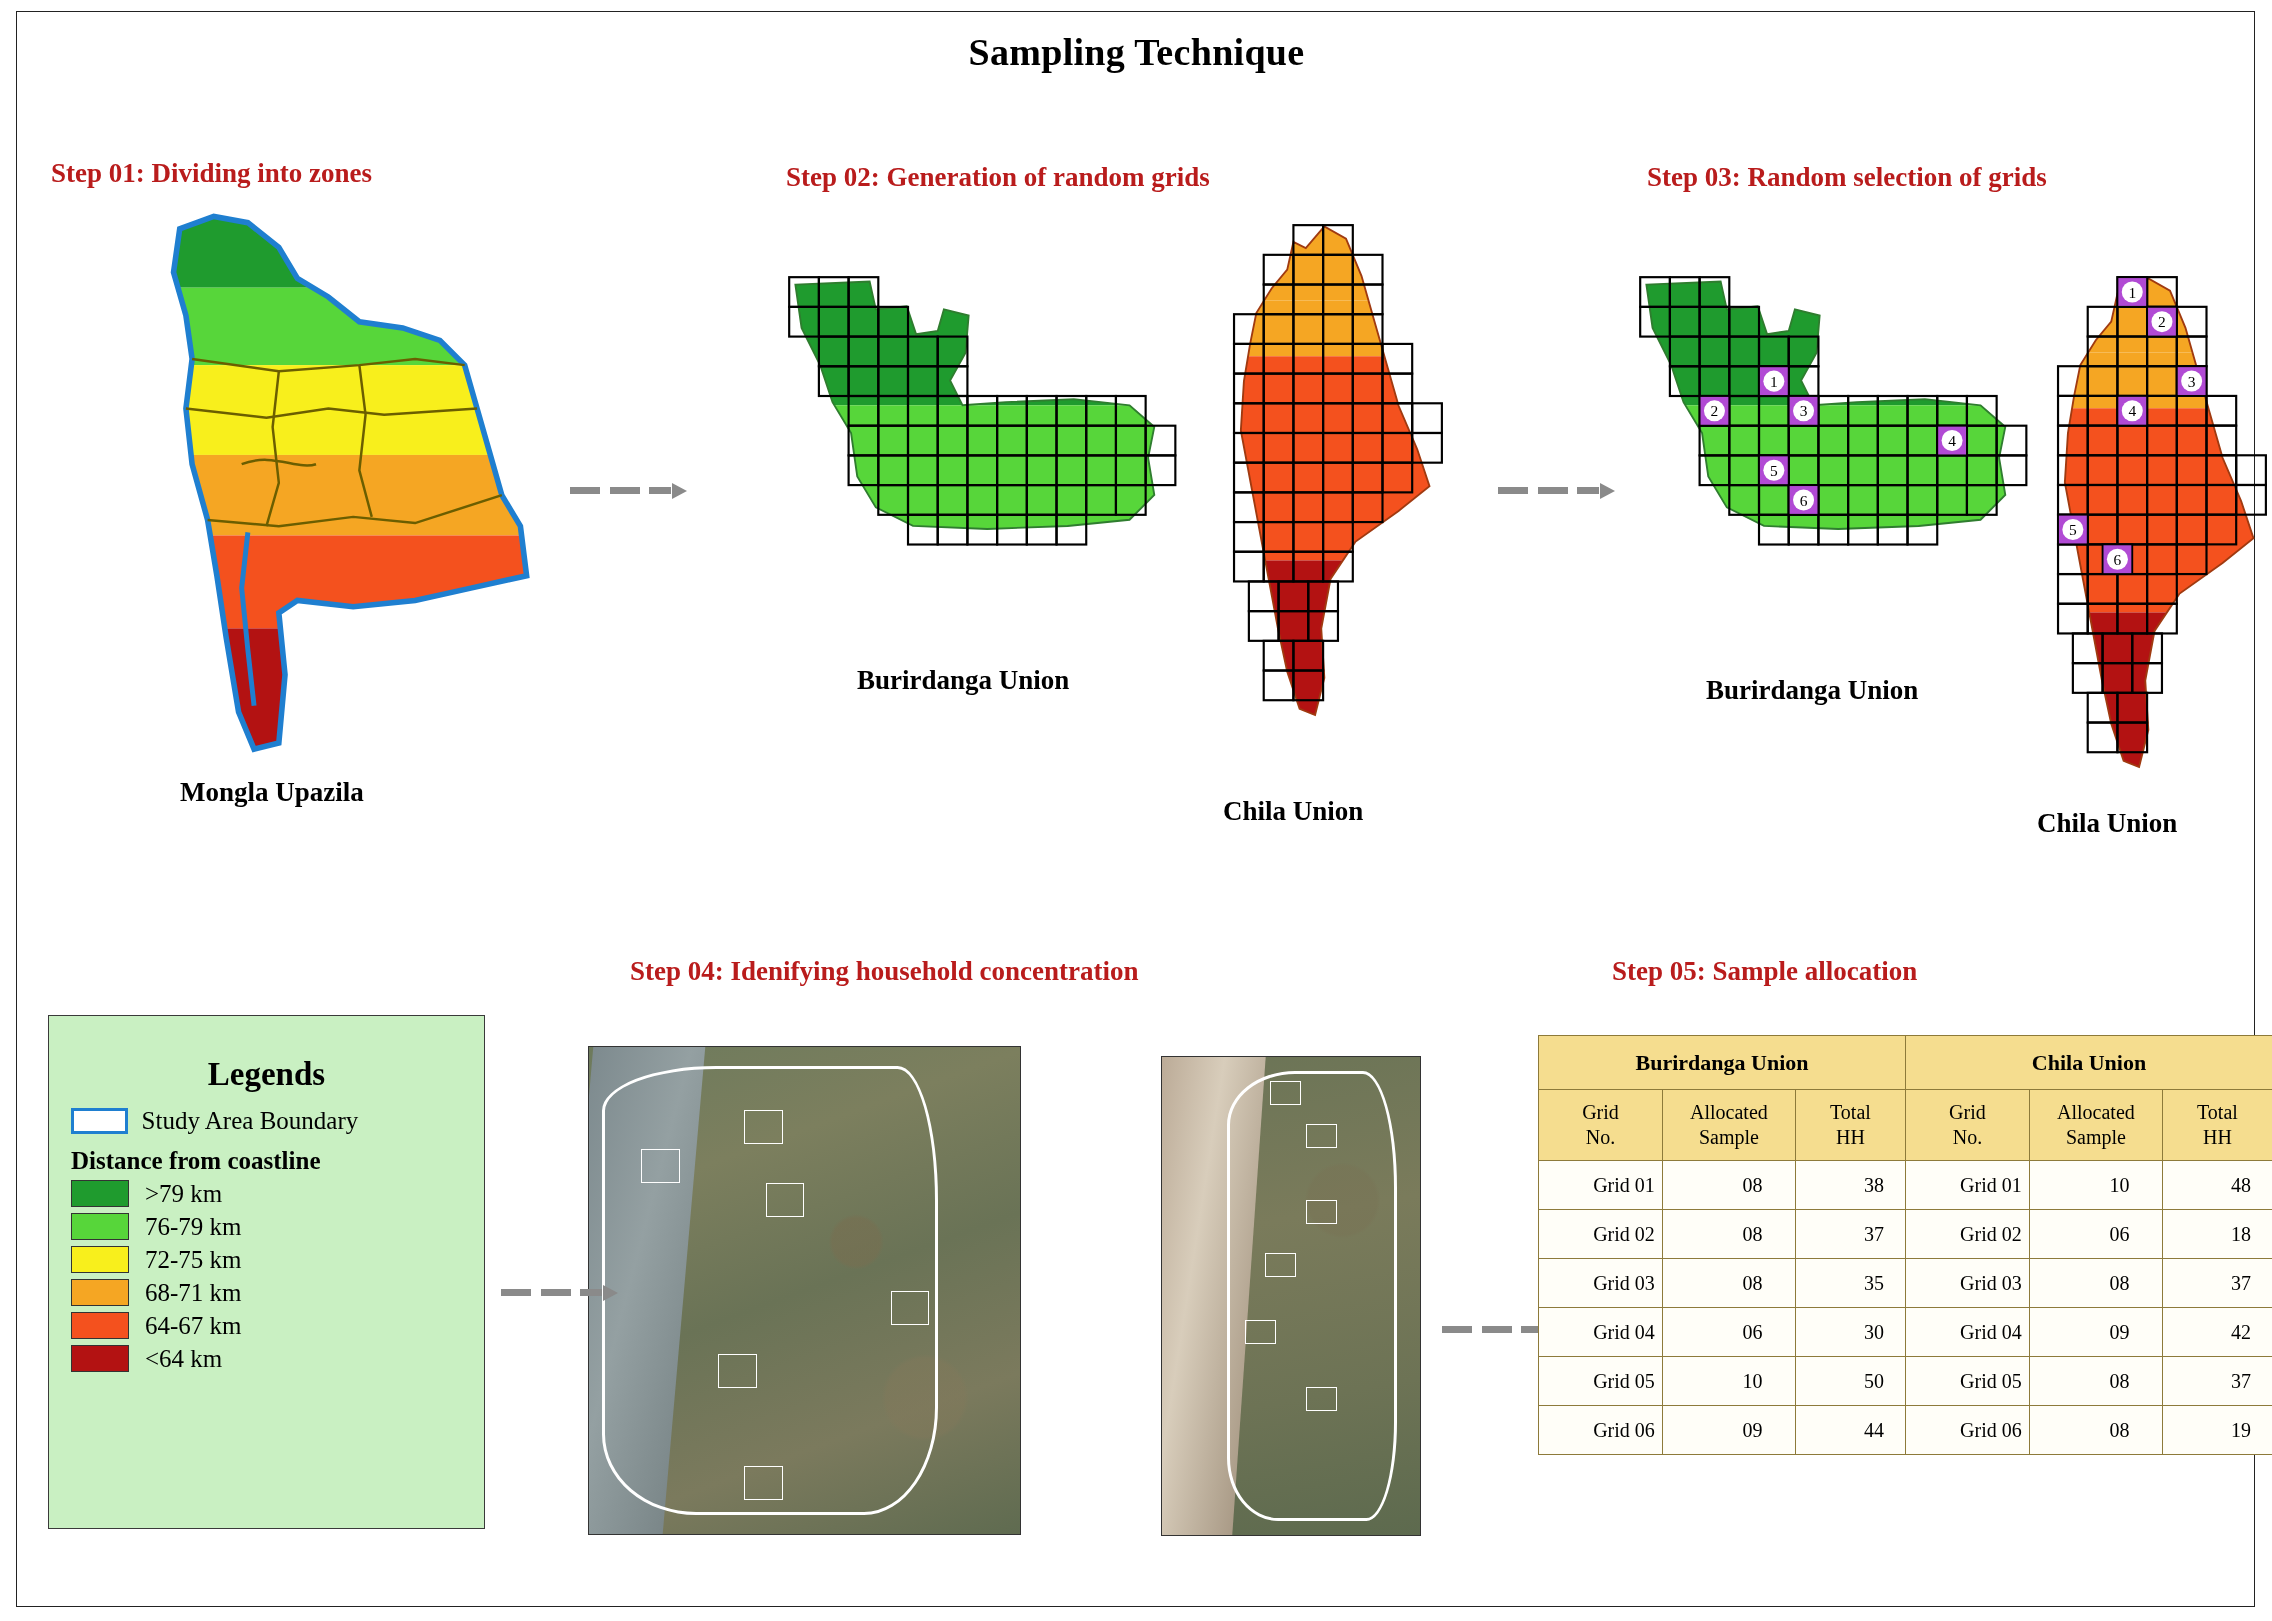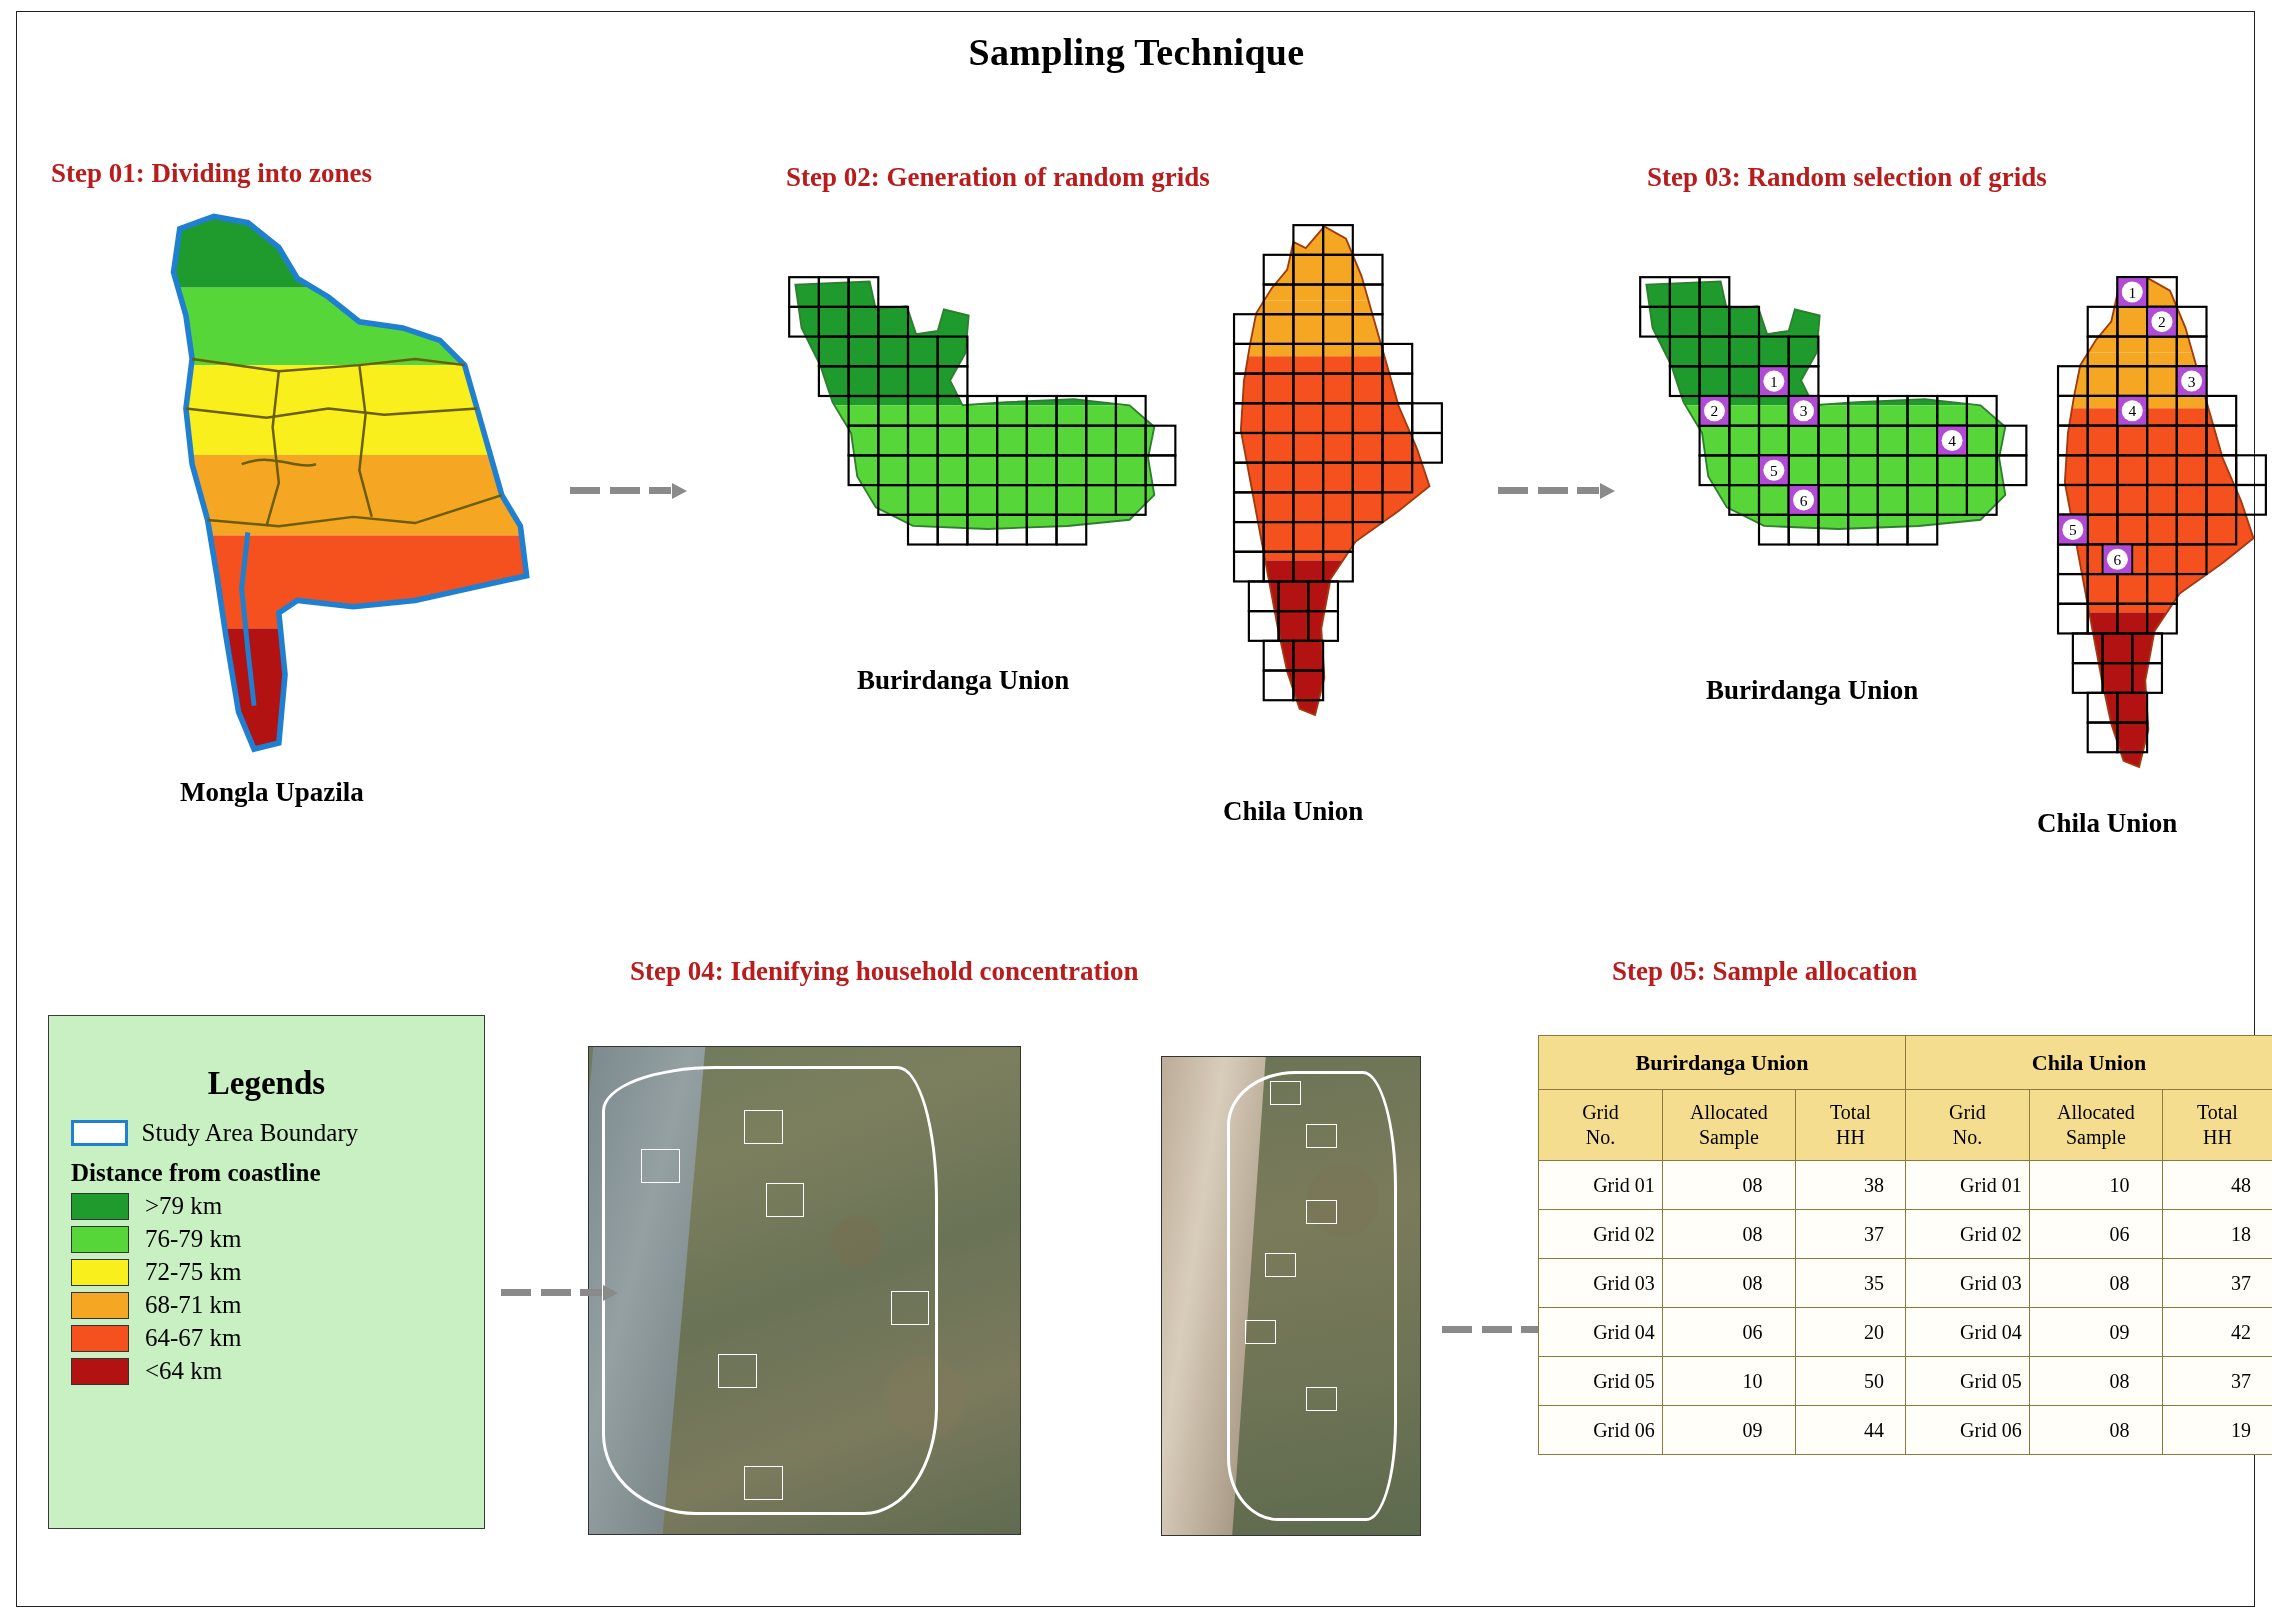--- a/index.html
+++ b/index.html
@@ -72,21 +72,21 @@
     position: absolute;
     left: 48px;
     top: 1015px;
     width: 437px;
     height: 514px;
     background: #c9f0c2;
     border: 1.9px solid #3a3a3a;
     box-sizing: border-box;
   }
   .legend h2 {
-    margin: 17px;
+    margin: 8px;
     padding-top: 32px;
     text-align: center;
     font-size: 33px;
     font-weight: bold;
   }
   .legend .boundary-row {
     display: flex;
     align-items: center;
     margin: 13.6px 0 0 22px;
   }
@@ -755,21 +755,21 @@
       <td class="gridno">Grid 03</td>
       <td class="samp">08</td>
       <td class="hh">35</td>
       <td class="gridno">Grid 03</td>
       <td class="samp">08</td>
       <td class="hh">37</td>
     </tr>
     <tr>
       <td class="gridno">Grid 04</td>
       <td class="samp">06</td>
-      <td class="hh">20</td>
+      <td class="hh">30</td>
       <td class="gridno">Grid 04</td>
       <td class="samp">09</td>
       <td class="hh">42</td>
     </tr>
     <tr>
       <td class="gridno">Grid 05</td>
       <td class="samp">10</td>
       <td class="hh">50</td>
       <td class="gridno">Grid 05</td>
       <td class="samp">08</td>

